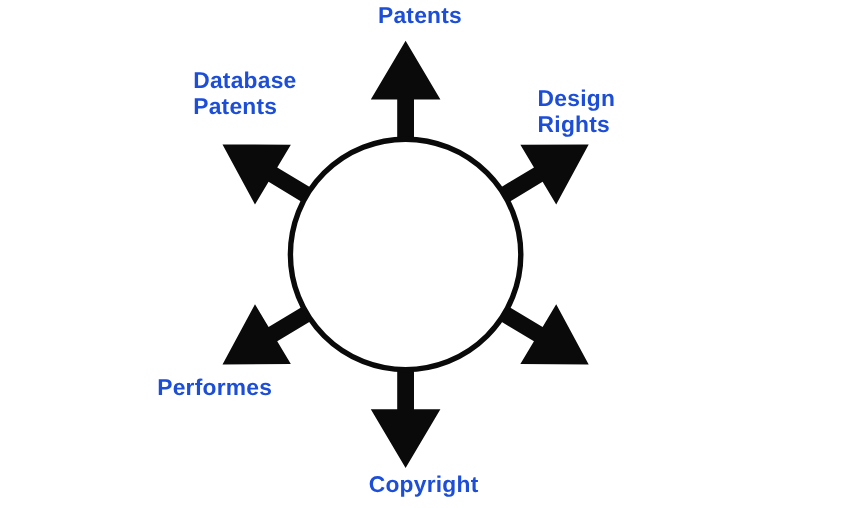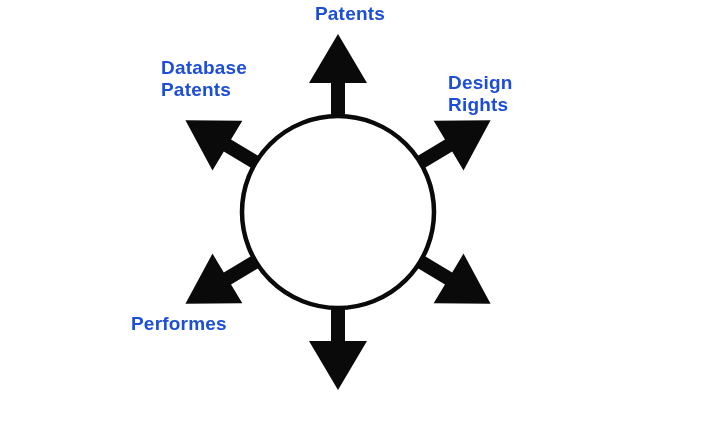--- a/index.html
+++ b/index.html
@@ -70,19 +70,20 @@
     <circle cx="338" cy="212" r="96" fill="#ffffff" stroke-width="4.5" stroke="#0a0a0a"></circle>
   </svg>
 
 
   <div class="label centered lbl-patents">Patents</div>
 
   <div class="label lbl-design">Design
 Rights</div>
 
 
+  <div class="label centered lbl-copyright">Copyright</div>
 
   <div class="label lbl-trademarks">Performes</div>
 
   <div class="label lbl-database">Database
 Patents</div>
 
 </div>
 
 </body></html>

